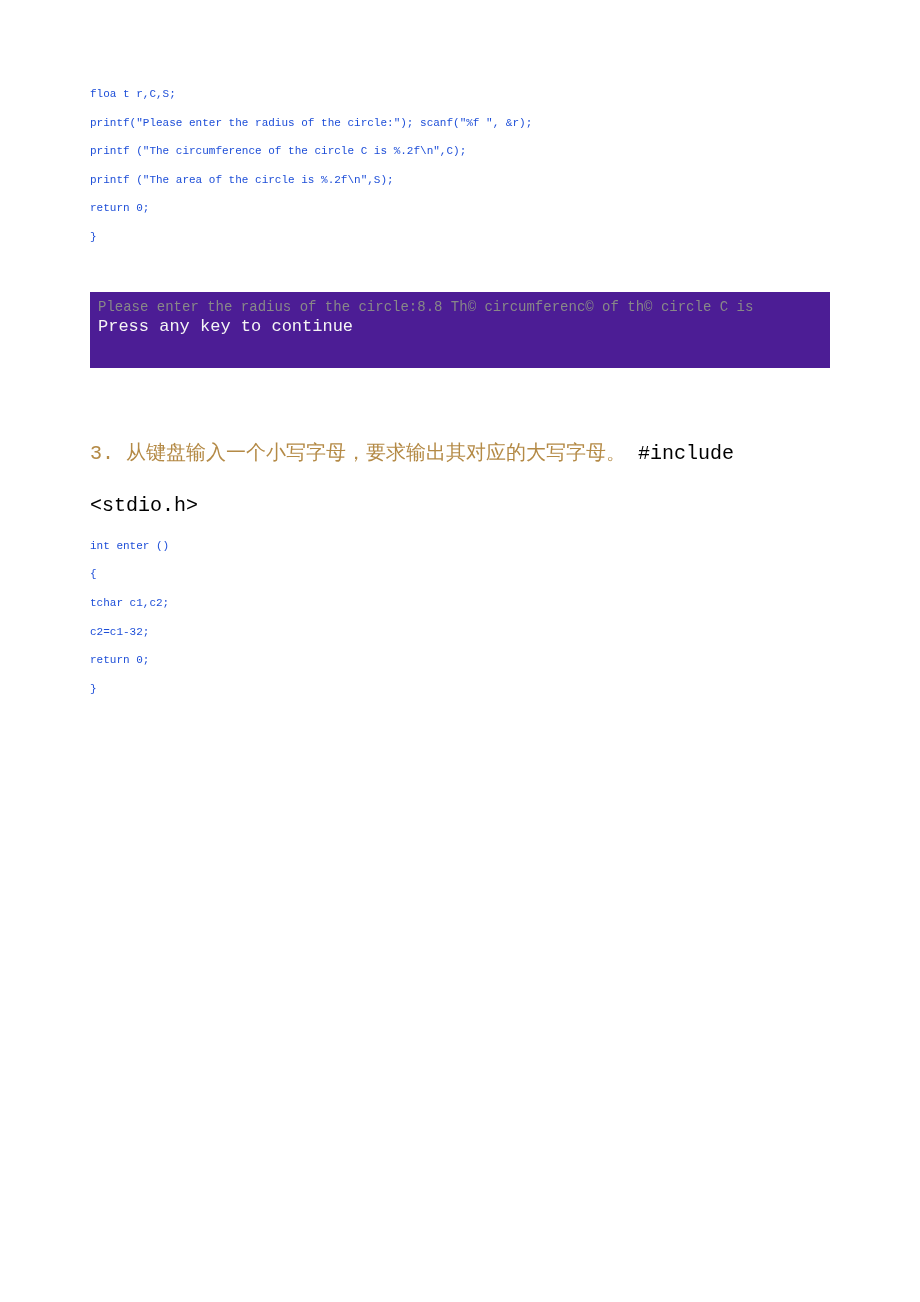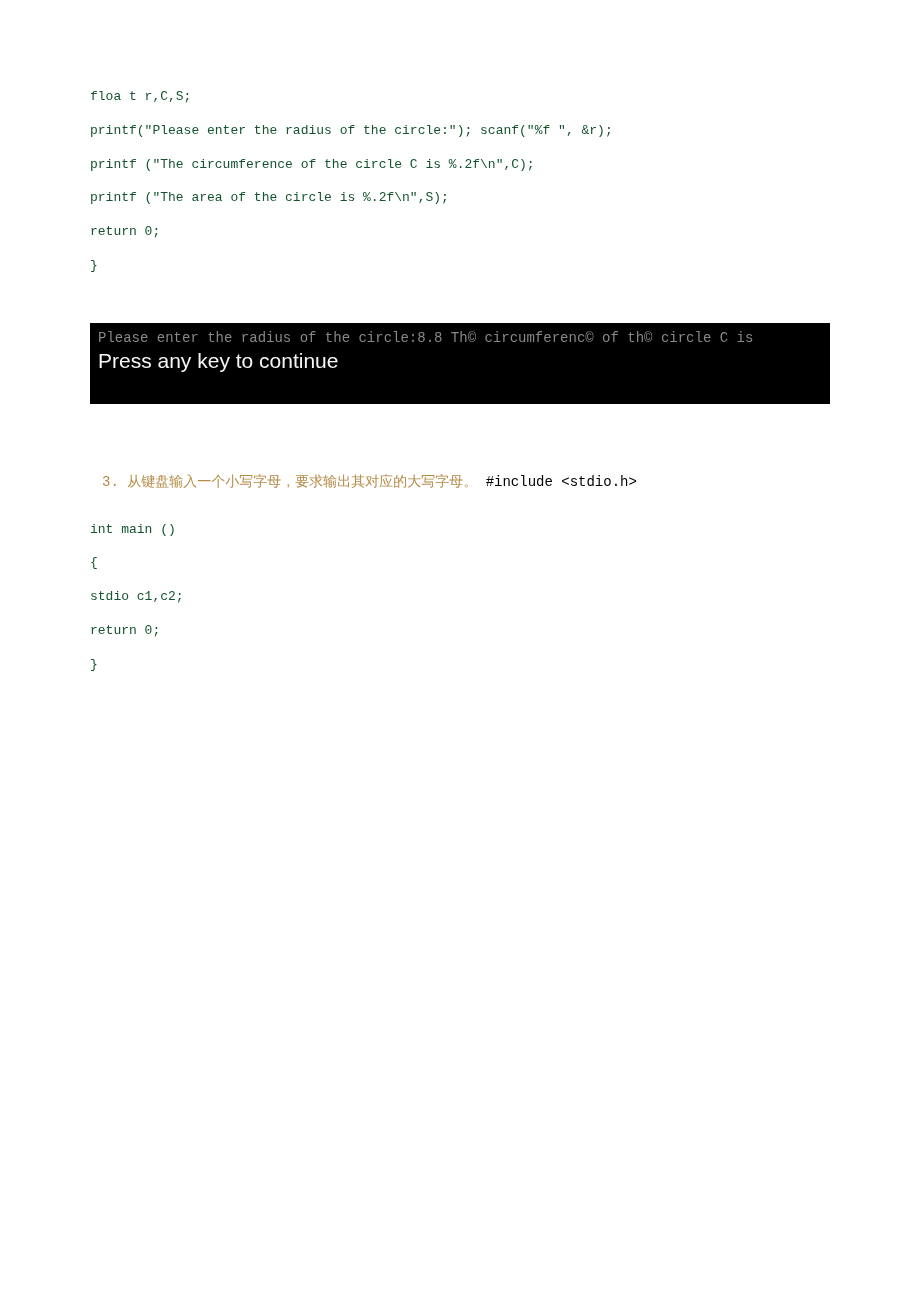--- a/index.html
+++ b/index.html
@@ -10,49 +10,49 @@
     font-size: 14px;
     color: #000;
     width: 920px;
   }
   .page {
     padding: 80px 90px 80px 90px;
     box-sizing: border-box;
   }
   .mono {
     font-family: "Courier New", monospace;
-    font-size: 13px;
+    font-size: 11px;
     line-height: 2.6;
-    color: #14532d;
+    color: #1d4ed8;
   }
   .mono p {
     margin: 0;
   }
   .terminal {
     margin-top: 40px;
     margin-bottom: 60px;
-    background: #000000;
+    background: #4c1d95;
     padding: 6px 8px 30px 8px;
     font-family: "Courier New", monospace;
     font-size: 14px;
     line-height: 1.3;
   }
   .terminal .dim {
     color: #888888;
   }
   .terminal .bright {
     color: #f5f5f5;
-    font-family: Liberation Sans, sans-serif;
-    font-size: 21px;
+    font-family: Liberation Mono, monospace;
+    font-size: 17px;
   }
   .q-line {
     font-family: "SimSun", "Courier New", serif;
-    font-size: 14px;
+    font-size: 20px;
     line-height: 2.6;
-    margin: 12px;
+    margin: 0;
   }
   .q-line .colored-num {
     color: #b48a46;
   }
   .q-line .colored-text {
     color: #b48a46;
   }
   .q-line .after {
     font-family: "Courier New", monospace;
     color: #000;
@@ -77,20 +77,21 @@
     <div class="bright">Press any key to continue</div>
   </div>
 
   <p class="q-line">
     <span class="colored-num">3. </span>
     <span class="colored-text">从键盘输入一个小写字母，要求输出其对应的大写字母。</span>
     <span class="after"> #include  &lt;stdio.h&gt;</span>
   </p>
 
   <div class="mono">
-    <p>int main ()</p>
+    <p>int enter ()</p>
     <p>{</p>
-    <p>stdio c1,c2;</p>
+    <p>tchar c1,c2;</p>
+    <p>c2=c1-32;</p>
     <p>return 0;</p>
     <p>}</p>
   </div>
 
 </div>
 
 </body></html>

